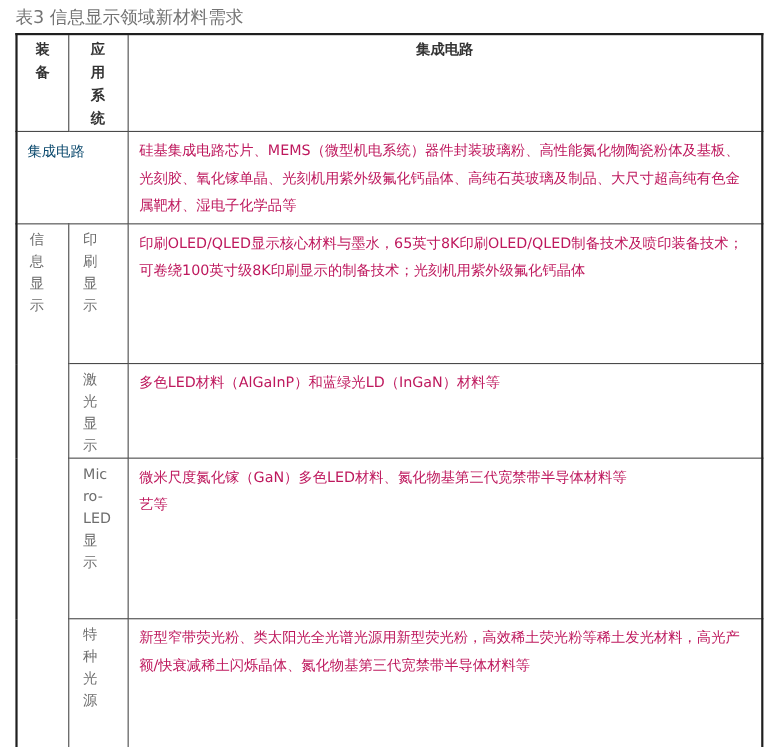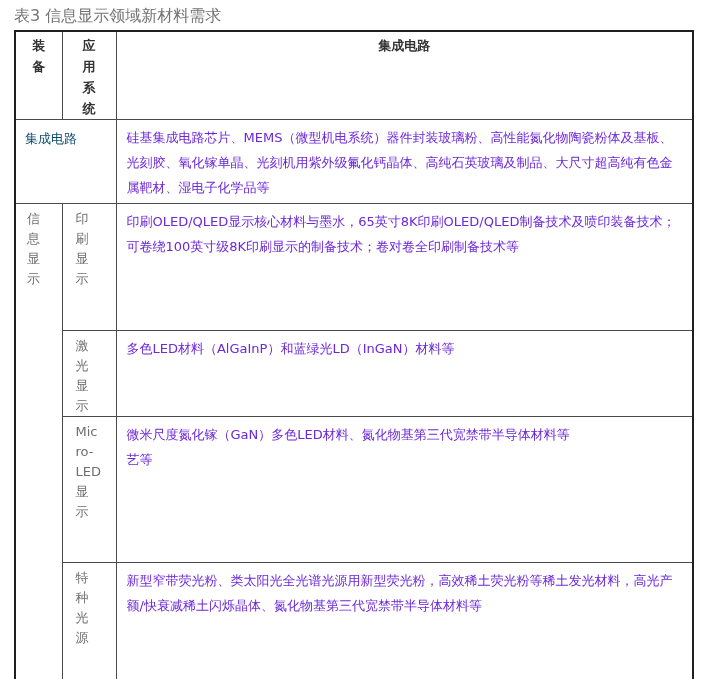--- a/index.html
+++ b/index.html
@@ -47,21 +47,21 @@
     text-align: left;
   }
   td.label-col1 { padding-left: 11px; }
   td.merged-label {
     color: #0c4a6e;
     line-height: 25px;
     padding: 6px 0 0 9px;
     white-space: pre-line;
   }
   td.content {
-    color: #6d28d9;
+    color: #be185d;
     line-height: 25px;
     padding: 5px 8px 2px 10px;
     white-space: pre-line;
   }
 </style>
 </head>
 <body>
 
 <div class="caption">表3 信息显示领域新材料需求</div>
 
@@ -90,21 +90,21 @@
   <tr style="height:127px">
     <td class="label label-col1" rowspan="4">信
 息
 显
 示</td>
     <td class="label">印
 刷
 显
 示</td>
     <td class="content">印刷OLED/QLED显示核心材料与墨水，65英寸8K印刷OLED/QLED制备技术及喷印装备技术；
-可卷绕100英寸级8K印刷显示的制备技术；卷对卷全印刷制备技术等</td>
+可卷绕100英寸级8K印刷显示的制备技术；光刻机用紫外级氟化钙晶体</td>
   </tr>
   <tr style="height:85px">
     <td class="label">激
 光
 显
 示</td>
     <td class="content">多色LED材料（AlGaInP）和蓝绿光LD（InGaN）材料等</td>
   </tr>
   <tr style="height:146px">
     <td class="label">Mic

